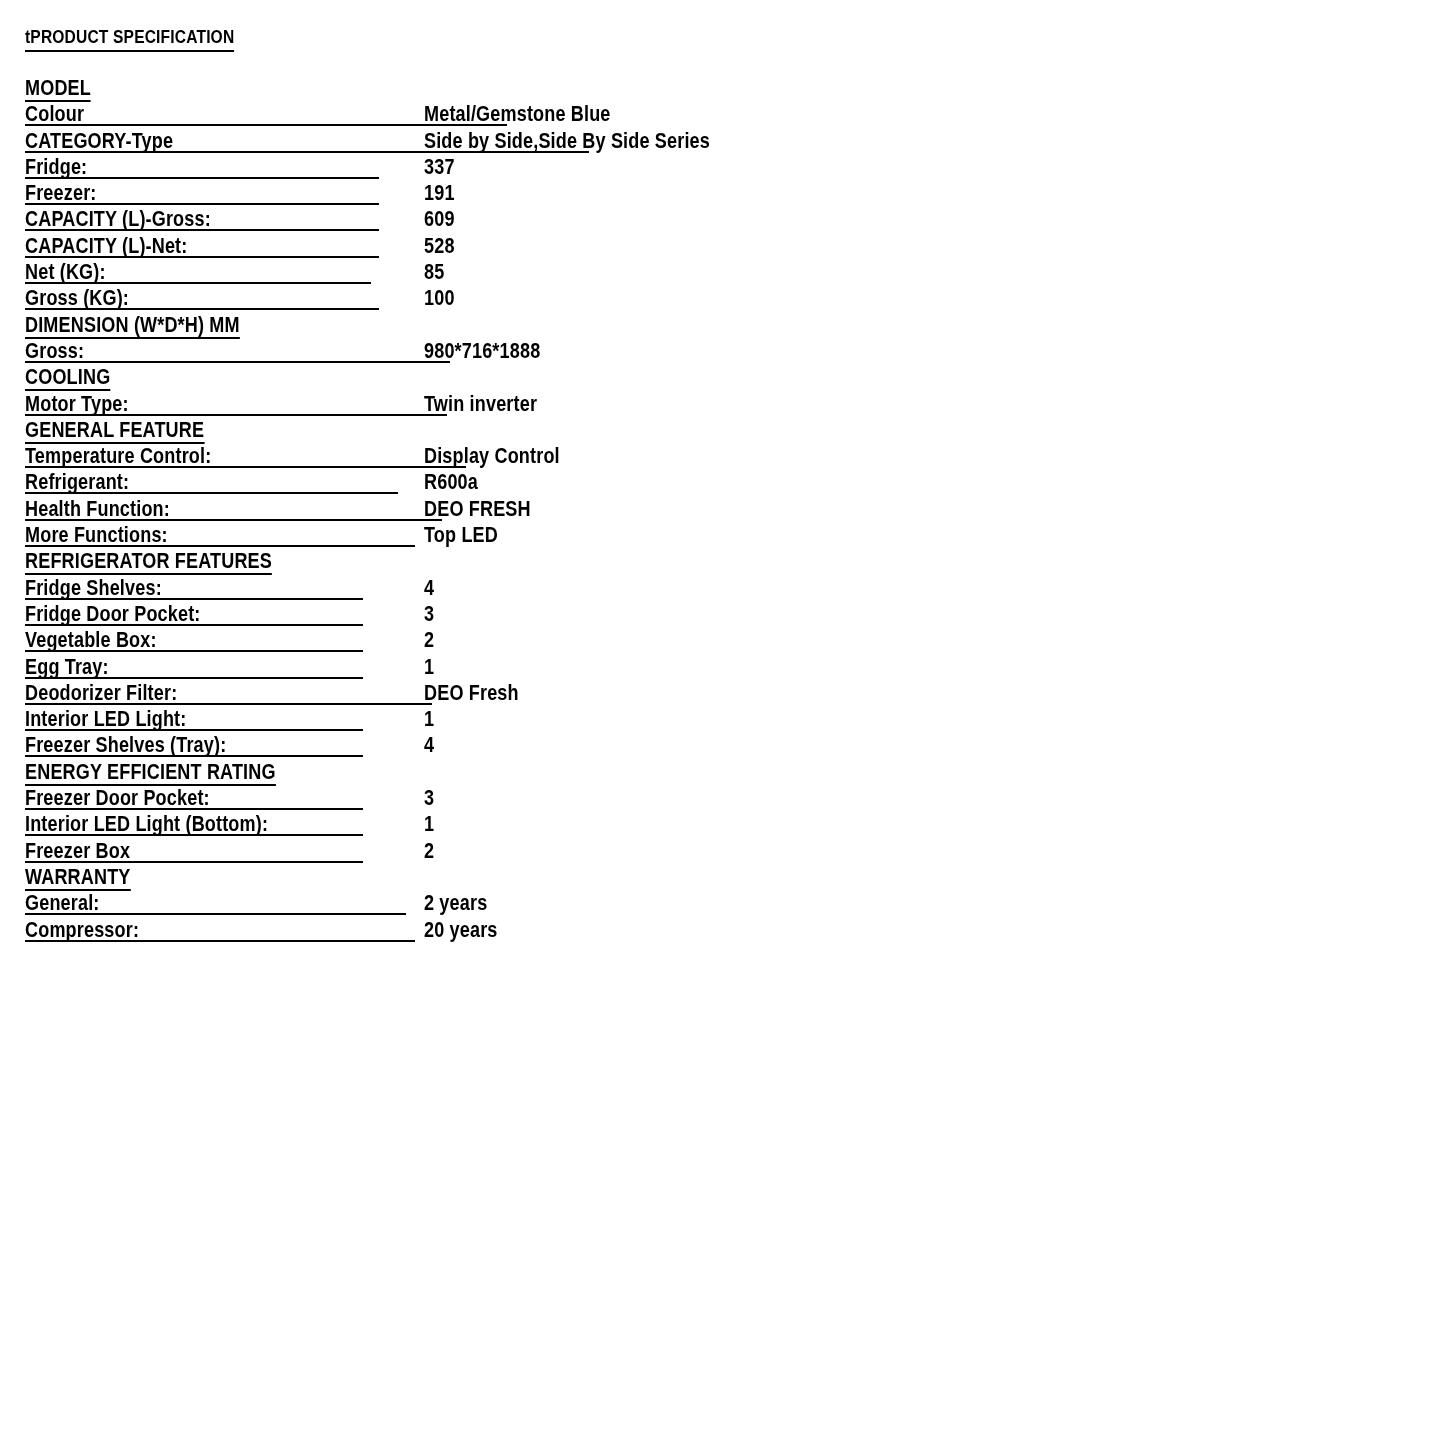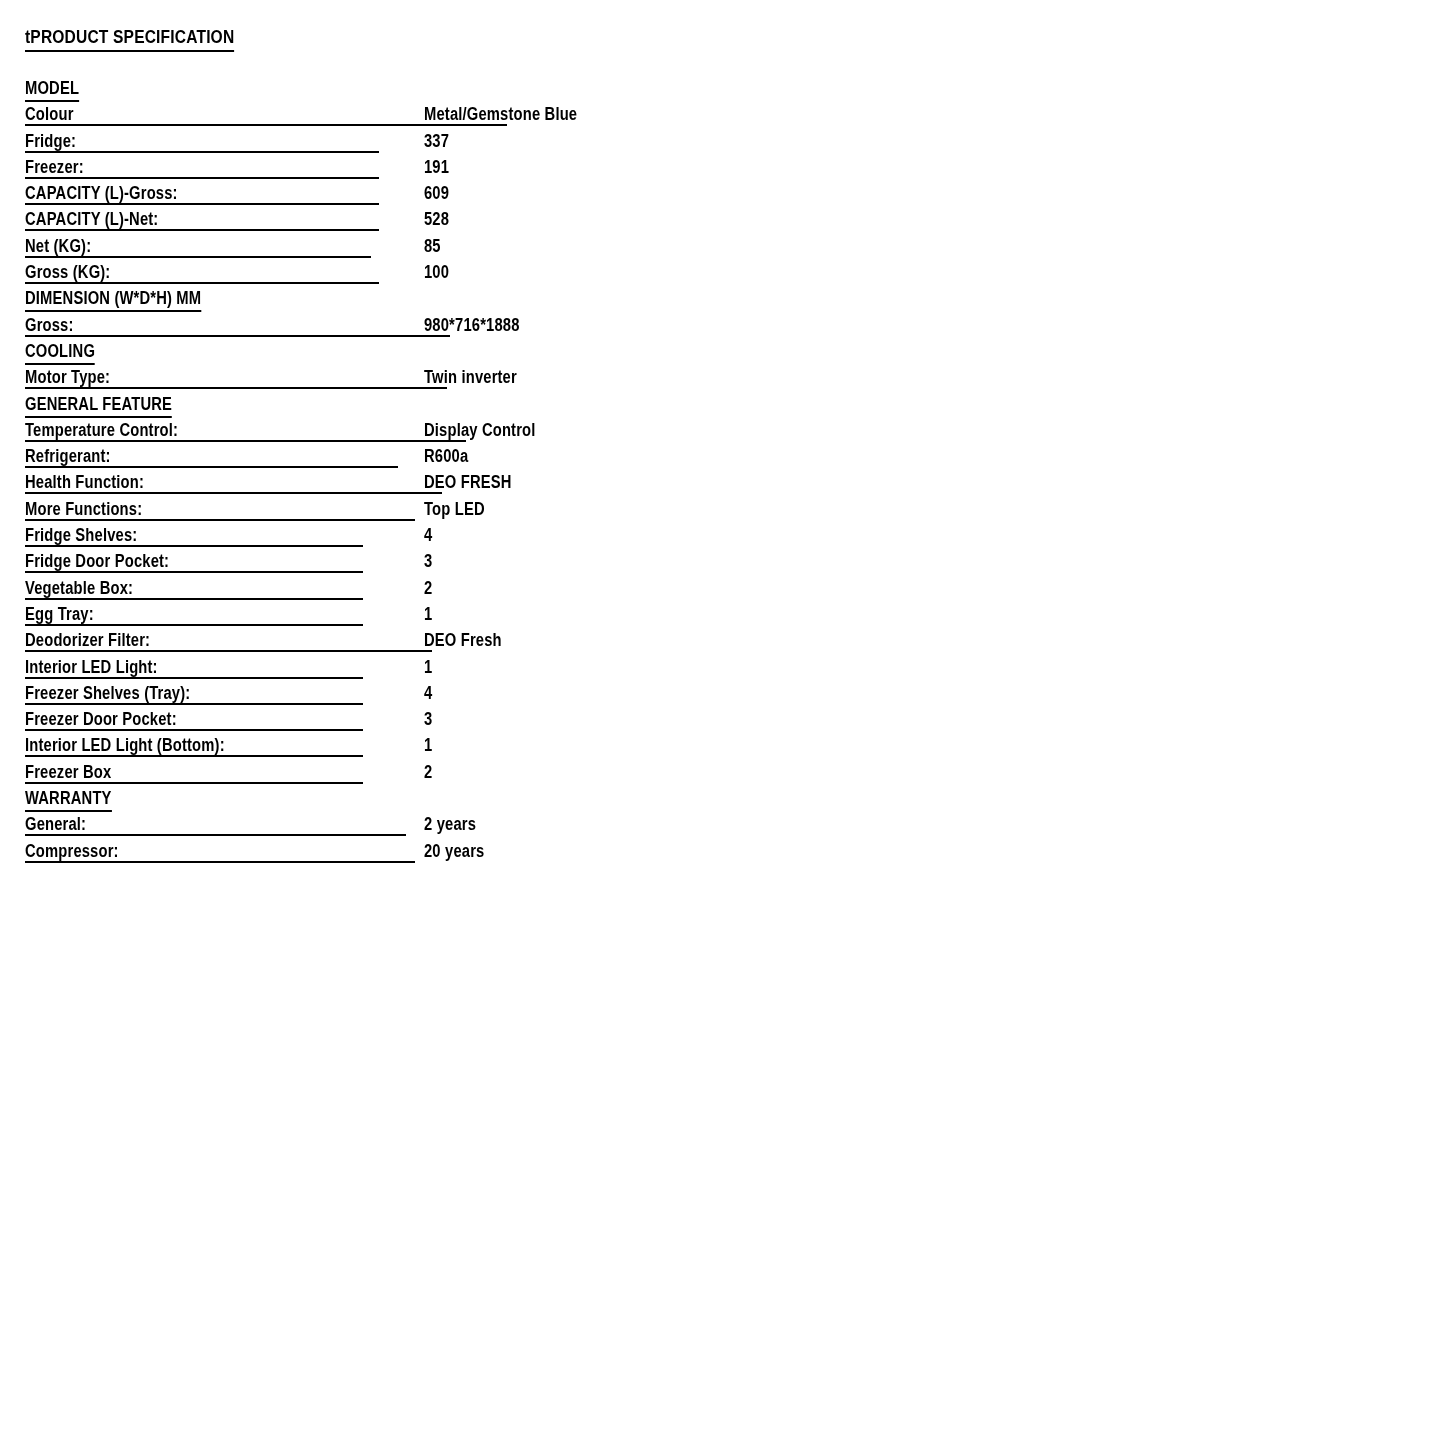--- a/index.html
+++ b/index.html
@@ -44,21 +44,21 @@
     position: absolute;
     left: 25px;
     top: 77px;
     width: 1390px;
   }
 
   .row {
     position: relative;
     height: 26.3px;
     line-height: 22px;
-    font-size: 18px;
+    font-size: 22px;
     font-weight: bold;
     white-space: nowrap;
   }
 
   
   .row.section .sec-label {
     display: inline-block;
     transform: scaleX(0.82);
     transform-origin: left center;
     border-bottom: 2px solid #000;
@@ -103,20 +103,25 @@
   <div class="doc-title">tPRODUCT SPECIFICATION</div>
 
   <div class="rows">
       <div class="row section"><span class="sec-label">MODEL</span></div>
       <div class="row data">
         <span class="rule" style="width: 482.392px;"></span>
         <span class="label">Colour</span>
         <span class="value">Metal/Gemstone Blue</span>
       </div>
       <div class="row data">
+        <span class="rule" style="width: 564.136px;"></span>
+        <span class="label">CATEGORY-Type</span>
+        <span class="value">Side by Side,Side By Side Series</span>
+      </div>
+      <div class="row data">
         <span class="rule" style="width: 354.305px;"></span>
         <span class="label">Fridge:</span>
         <span class="value">337</span>
       </div>
       <div class="row data">
         <span class="rule" style="width: 354.305px;"></span>
         <span class="label">Freezer:</span>
         <span class="value">191</span>
       </div>
       <div class="row data">
@@ -165,20 +170,21 @@
       <div class="row data">
         <span class="rule" style="width: 416.766px;"></span>
         <span class="label">Health Function:</span>
         <span class="value">DEO FRESH</span>
       </div>
       <div class="row data">
         <span class="rule" style="width: 389.911px;"></span>
         <span class="label">More Functions:</span>
         <span class="value">Top LED</span>
       </div>
+      <div class="row section"><span class="sec-label">REFRIGERATOR FEATURES</span></div>
       <div class="row data">
         <span class="rule" style="width: 337.559px;"></span>
         <span class="label">Fridge Shelves:</span>
         <span class="value">4</span>
       </div>
       <div class="row data">
         <span class="rule" style="width: 337.559px;"></span>
         <span class="label">Fridge Door Pocket:</span>
         <span class="value">3</span>
       </div>
@@ -200,20 +206,21 @@
       <div class="row data">
         <span class="rule" style="width: 337.559px;"></span>
         <span class="label">Interior LED Light:</span>
         <span class="value">1</span>
       </div>
       <div class="row data">
         <span class="rule" style="width: 337.559px;"></span>
         <span class="label">Freezer Shelves (Tray):</span>
         <span class="value">4</span>
       </div>
+      <div class="row section"><span class="sec-label">ENERGY EFFICIENT RATING</span></div>
       <div class="row data">
         <span class="rule" style="width: 337.559px;"></span>
         <span class="label">Freezer Door Pocket:</span>
         <span class="value">3</span>
       </div>
       <div class="row data">
         <span class="rule" style="width: 337.559px;"></span>
         <span class="label">Interior LED Light (Bottom):</span>
         <span class="value">1</span>
       </div>

